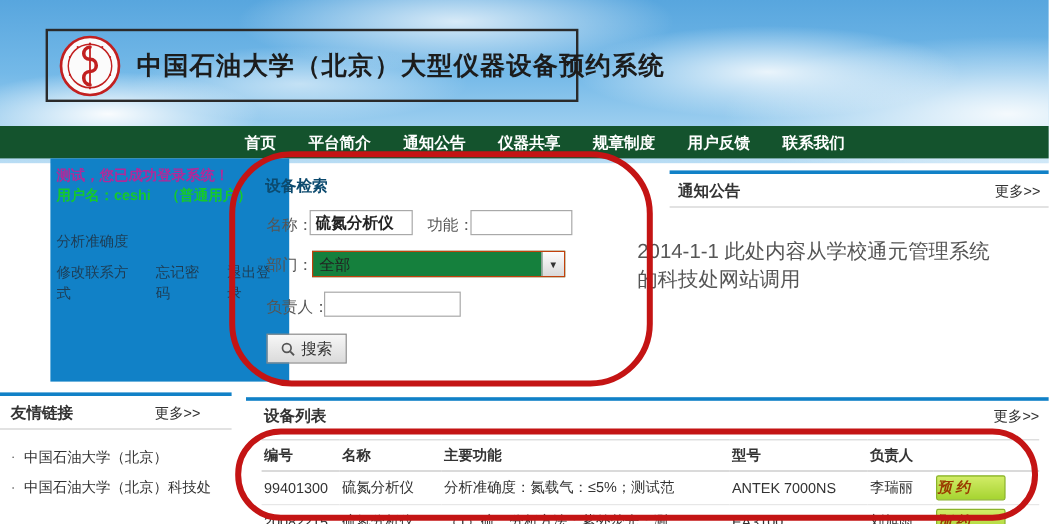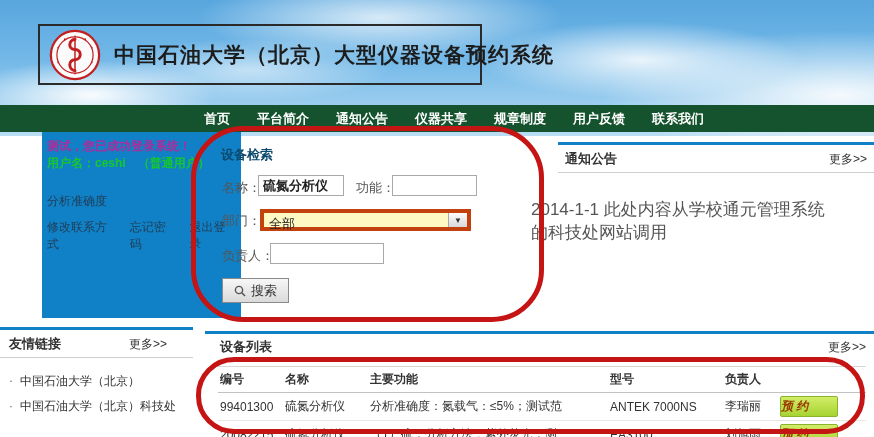--- a/index.html
+++ b/index.html
@@ -32,21 +32,21 @@
   .welcome1 { font-size:12px; font-weight:bold; color:#b02a9a; line-height:17px; }
   .welcome2 { font-size:12px; font-weight:bold; color:#15c92c; line-height:17px; }
   .side-links { margin-top:21px; font-size:12px; color:#1e3d55; }
   .side-link { cursor:pointer; display:inline-block; }
   .side-row2 { margin-top:9px; display:flex; gap:13px; }
 
   
   .sec-title { font-size:13px; font-weight:bold; color:#0c4a6e; position:absolute; }
   .lbl { position:absolute; font-size:13px; color:#555; }
   .txt-input { position:absolute; border:1px solid #a9a9a9; height:21px; font-size:13px; padding:0 4px; color:#222; background:#fff; font-family:inherit; }
-  .combo { position:absolute; left:260px; top:209px; width:211px; height:22px; border:4px solid #c2410c; background:#fef9c3; display:flex; cursor:pointer; }
+  .combo { position:absolute; left:260px; top:209px; width:211px; height:22px; border:1px solid #c2410c; background:#15803d; display:flex; cursor:pointer; }
   .combo-text { flex:1; font-size:13px; color:#222; padding:2px 5px; }
   .combo-btn { width:19px; border-left:1px solid #a9a9a9; background:linear-gradient(#fdfdfd,#d9d9d9);
     display:flex; align-items:center; justify-content:center; font-size:8px; color:#333; }
   .search-btn { position:absolute; left:222px; top:278px; height:25px; padding:0 11px;
     background:linear-gradient(#f7f7f7,#dadada); border:1px solid #8a8a8a; font-size:13px; color:#333;
     display:flex; align-items:center; gap:5px; cursor:pointer; font-family:inherit; }
 
   
   .blue-bar { position:absolute; background:#1181c7; height:3px; }
   .panel-head { position:absolute; display:flex; justify-content:space-between; align-items:center; }

